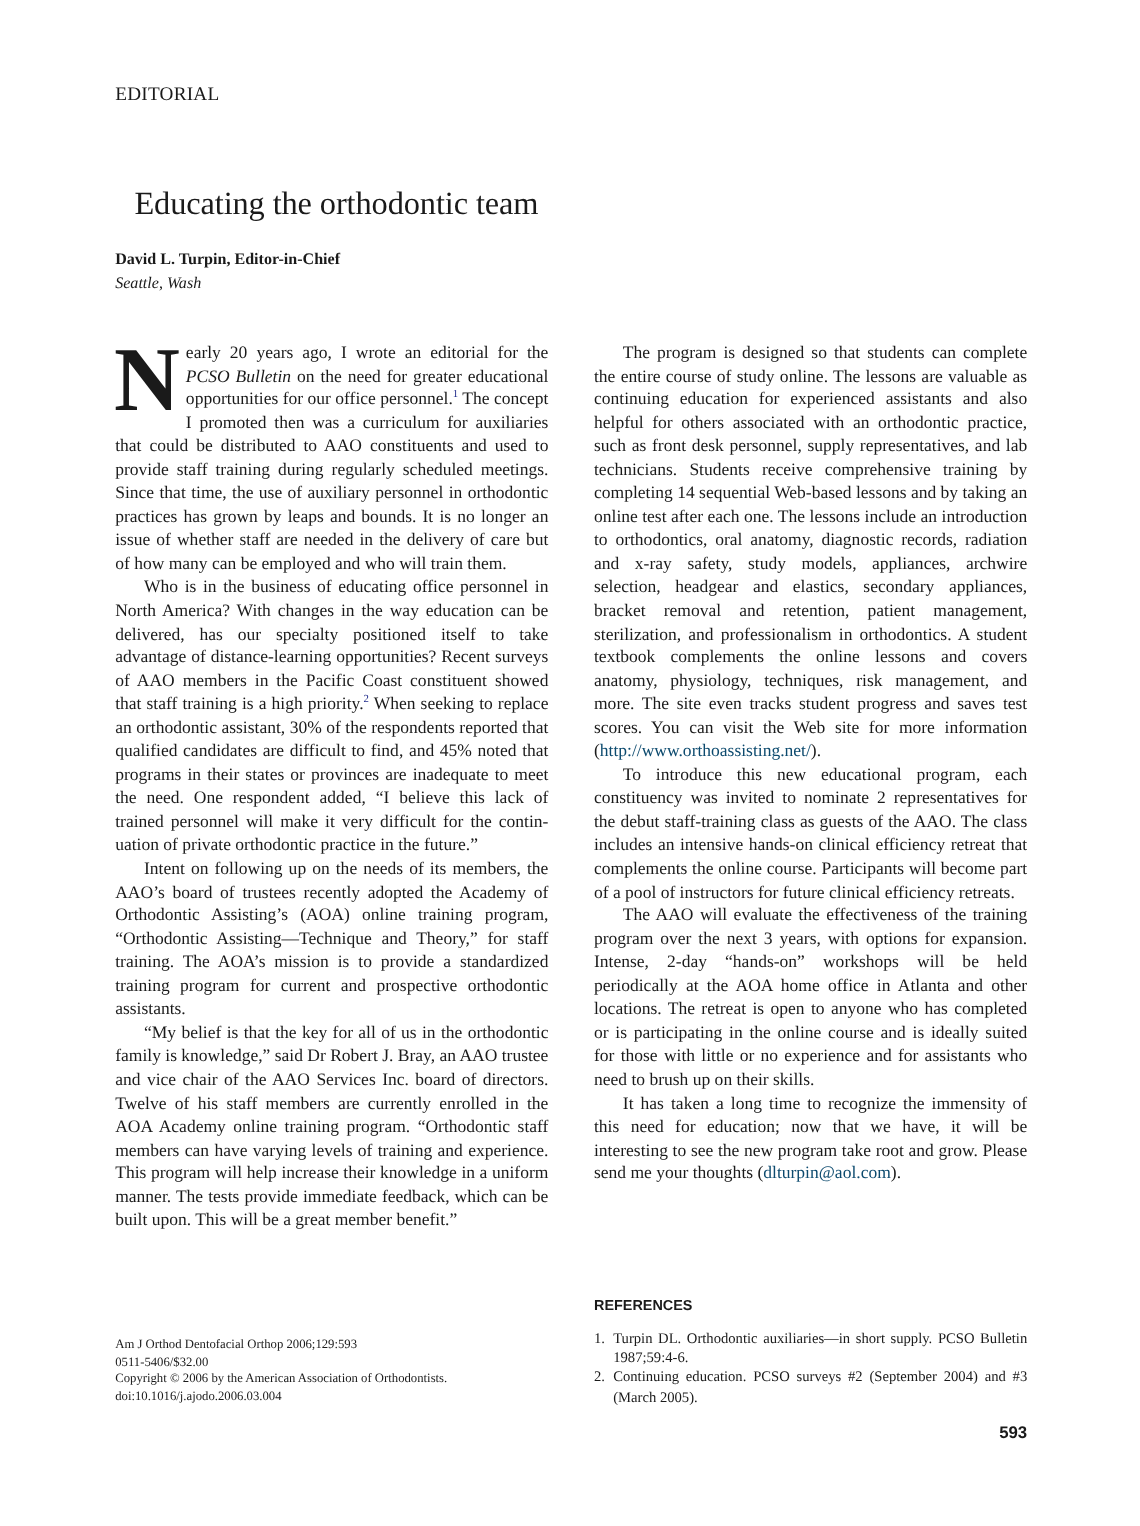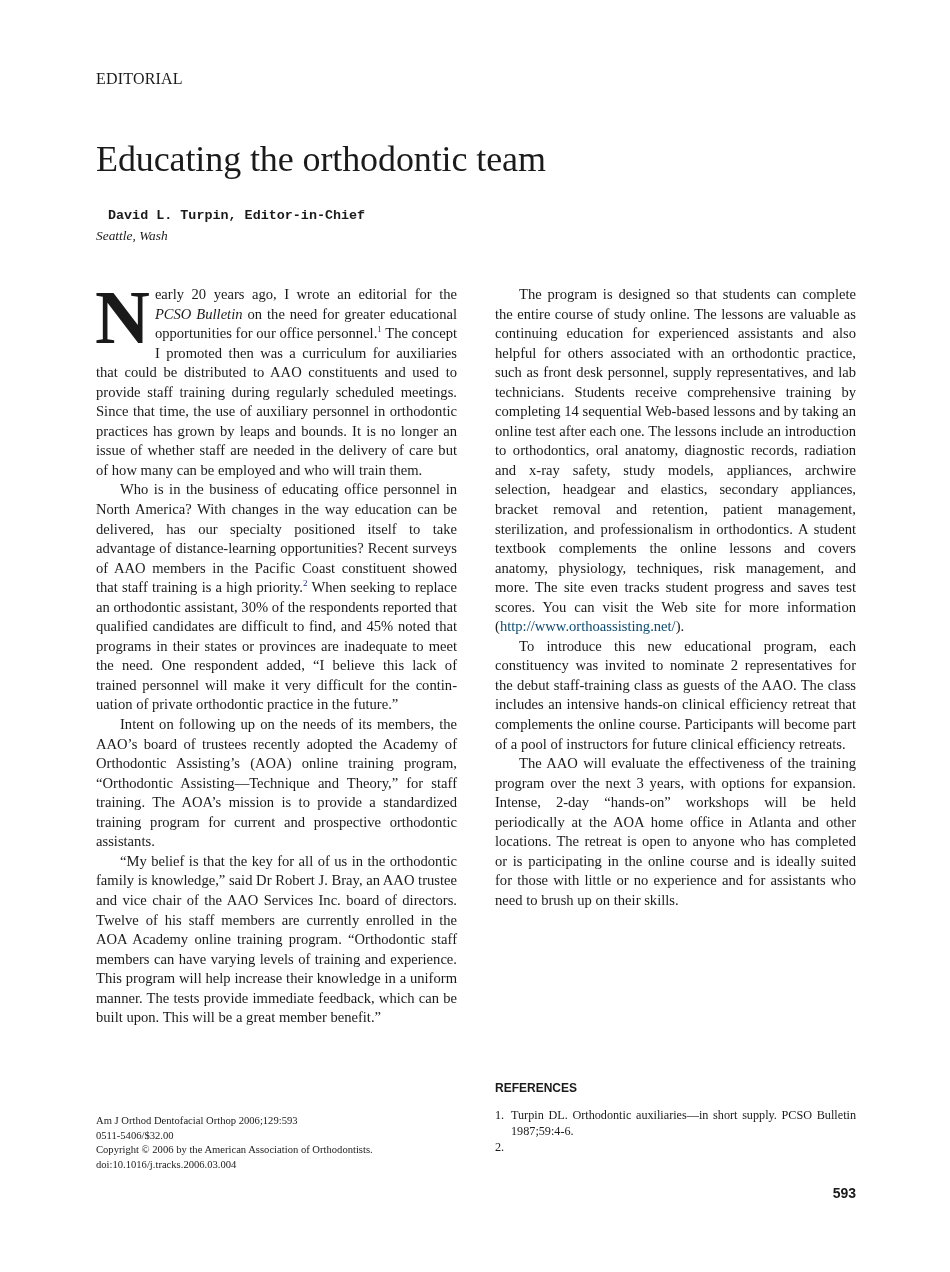--- a/index.html
+++ b/index.html
@@ -1,20 +1,20 @@
 <!DOCTYPE html>
 <html><head>
 <meta charset="utf-8">
 <style>
   html, body { margin: 0; padding: 0; background: #ffffff; }
   body { width: 950px; height: 1272px; position: relative; overflow: hidden;
          font-family: "Liberation Serif", "DejaVu Serif", serif; color: #1a1a1a; }
   .section-label { position: absolute; left: 96px; top: 70px; font-size: 16px; letter-spacing: 0.2px; }
-  .title { position: absolute; left: 96px; top: 138px; font-size: 36px; font-weight: normal; margin: 0; letter-spacing: -0.1px; }
-  .author { position: absolute; left: 108px; top: 208px; font-family: Liberation Mono, monospace; font-weight: bold; font-size: 13.4px; }
+  .title { position: absolute; left: 96px; top: 138px; font-size: 27px; font-weight: normal; margin: 16px; letter-spacing: -0.1px; }
+  .author { position: absolute; left: 96px; top: 208px; font-family: Liberation Serif, serif; font-weight: bold; font-size: 13.4px; }
   .affil { position: absolute; left: 96px; top: 228px; font-style: italic; font-size: 13.4px; }
   .col { position: absolute; top: 285px; width: 361px; font-size: 14.6px; line-height: 19.55px; text-align: justify; hyphens: manual; }
   .col-left { left: 96px; }
   .col-right { left: 495px; }
   .col p { margin: 0; text-indent: 24px; }
   .col p.first { text-indent: 0; }
   .dropcap { float: left; font-size: 76px; line-height: 58px; height: 58px; margin: 3px 5px 0 -1px; font-weight: bold; }
   sup { font-size: 9px; line-height: 0; vertical-align: 6px; color: #1f2a8a; }
   .link { color: #0c4a6e; }
   .footnote { position: absolute; left: 96px; top: 1114px; font-size: 10.6px; line-height: 14.6px; }
@@ -36,28 +36,29 @@
   <p class="first"><span class="dropcap">N</span><span>early 20 years ago, I wrote an editorial for the </span><i>PCSO Bulletin</i><span> on the need for greater educa­tional opportunities for our office personnel.</span><sup>1</sup><span> The concept I promoted then was a curriculum for auxiliaries that could be distributed to AAO constituents and used to provide staff training during regularly scheduled meet­ings. Since that time, the use of auxiliary personnel in orthodontic practices has grown by leaps and bounds. It is no longer an issue of whether staff are needed in the delivery of care but of how many can be employed and who will train them.</span></p>
   <p><span>Who is in the business of educating office per­sonnel in North America? With changes in the way education can be delivered, has our specialty posi­tioned itself to take advantage of distance-learning opportunities? Recent surveys of AAO members in the Pacific Coast constituent showed that staff train­ing is a high priority.</span><sup>2</sup><span> When seeking to replace an orthodontic assistant, 30% of the respondents re­ported that qualified candidates are difficult to find, and 45% noted that programs in their states or provinces are inadequate to meet the need. One respondent added, “I believe this lack of trained personnel will make it very difficult for the contin­uation of private orthodontic practice in the future.”</span></p>
   <p>Intent on following up on the needs of its members, the AAO’s board of trustees recently adopted the Academy of Orthodontic Assisting’s (AOA) online training program, “Orthodontic Assisting—Technique and Theory,” for staff training. The AOA’s mission is to provide a standardized training program for current and prospective orthodontic assistants.</p>
   <p>“My belief is that the key for all of us in the orthodontic family is knowledge,” said Dr Robert J. Bray, an AAO trustee and vice chair of the AAO Services Inc. board of directors. Twelve of his staff members are currently enrolled in the AOA Academy online training program. “Orthodontic staff members can have varying levels of training and experience. This program will help increase their knowledge in a uniform manner. The tests provide immediate feedback, which can be built upon. This will be a great member benefit.”</p>
 </div>
 
 <div class="col col-right">
   <p><span>The program is designed so that students can complete the entire course of study online. The lessons are valuable as continuing education for experienced assistants and also helpful for others associated with an orthodontic practice, such as front desk personnel, supply representatives, and lab technicians. Students receive comprehensive training by completing 14 se­quential Web-based lessons and by taking an online test after each one. The lessons include an introduction to orthodontics, oral anatomy, diagnostic records, radia­tion and x-ray safety, study models, appliances, archwire selection, headgear and elastics, secondary appliances, bracket removal and retention, patient man­agement, sterilization, and professionalism in orthodon­tics. A student textbook complements the online lessons and covers anatomy, physiology, techniques, risk manage­ment, and more. The site even tracks student progress and saves test scores. You can visit the Web site for more information (</span><a class="link">http://www.orthoassisting.net/</a><span>).</span></p>
   <p>To introduce this new educational program, each constituency was invited to nominate 2 representatives for the debut staff-training class as guests of the AAO. The class includes an intensive hands-on clinical effi­ciency retreat that complements the online course. Participants will become part of a pool of instructors for future clinical efficiency retreats.</p>
   <p>The AAO will evaluate the effectiveness of the training program over the next 3 years, with options for expansion. Intense, 2-day “hands-on” workshops will be held periodically at the AOA home office in Atlanta and other locations. The retreat is open to anyone who has completed or is participating in the online course and is ideally suited for those with little or no experience and for assistants who need to brush up on their skills.</p>
+  <p><span>It has taken a long time to recognize the immen­sity of this need for education; now that we have, it will be interesting to see the new program take root and grow. Please send me your thoughts (</span><a class="link">dlturpin@aol.com</a><span>).</span></p>
 </div>
 
 <div class="footnote">
   <div>Am J Orthod Dentofacial Orthop 2006;129:593</div>
   <div>0511-5406/$32.00</div>
   <div>Copyright © 2006 by the American Association of Orthodontists.</div>
-  <div>doi:10.1016/j.tracks.2006.03.004</div>
+  <div>doi:10.1016/j.ajodo.2006.03.004</div>
 </div>
 
 <div class="refs-heading">REFERENCES</div>
 <ol class="refs">
   <li><span class="num">1.</span><span>Turpin DL. Orthodontic auxiliaries—in short supply. PCSO Bul­letin 1987;59:4-6.</span></li>
-  <li><span class="num">2.</span></li>
+  <li><span class="num">2.</span><span>Continuing education. PCSO surveys #2 (September 2004) and #3 (March 2005).</span></li>
 </ol>
 
 <div class="page-num">593</div>
 
 </body></html>

